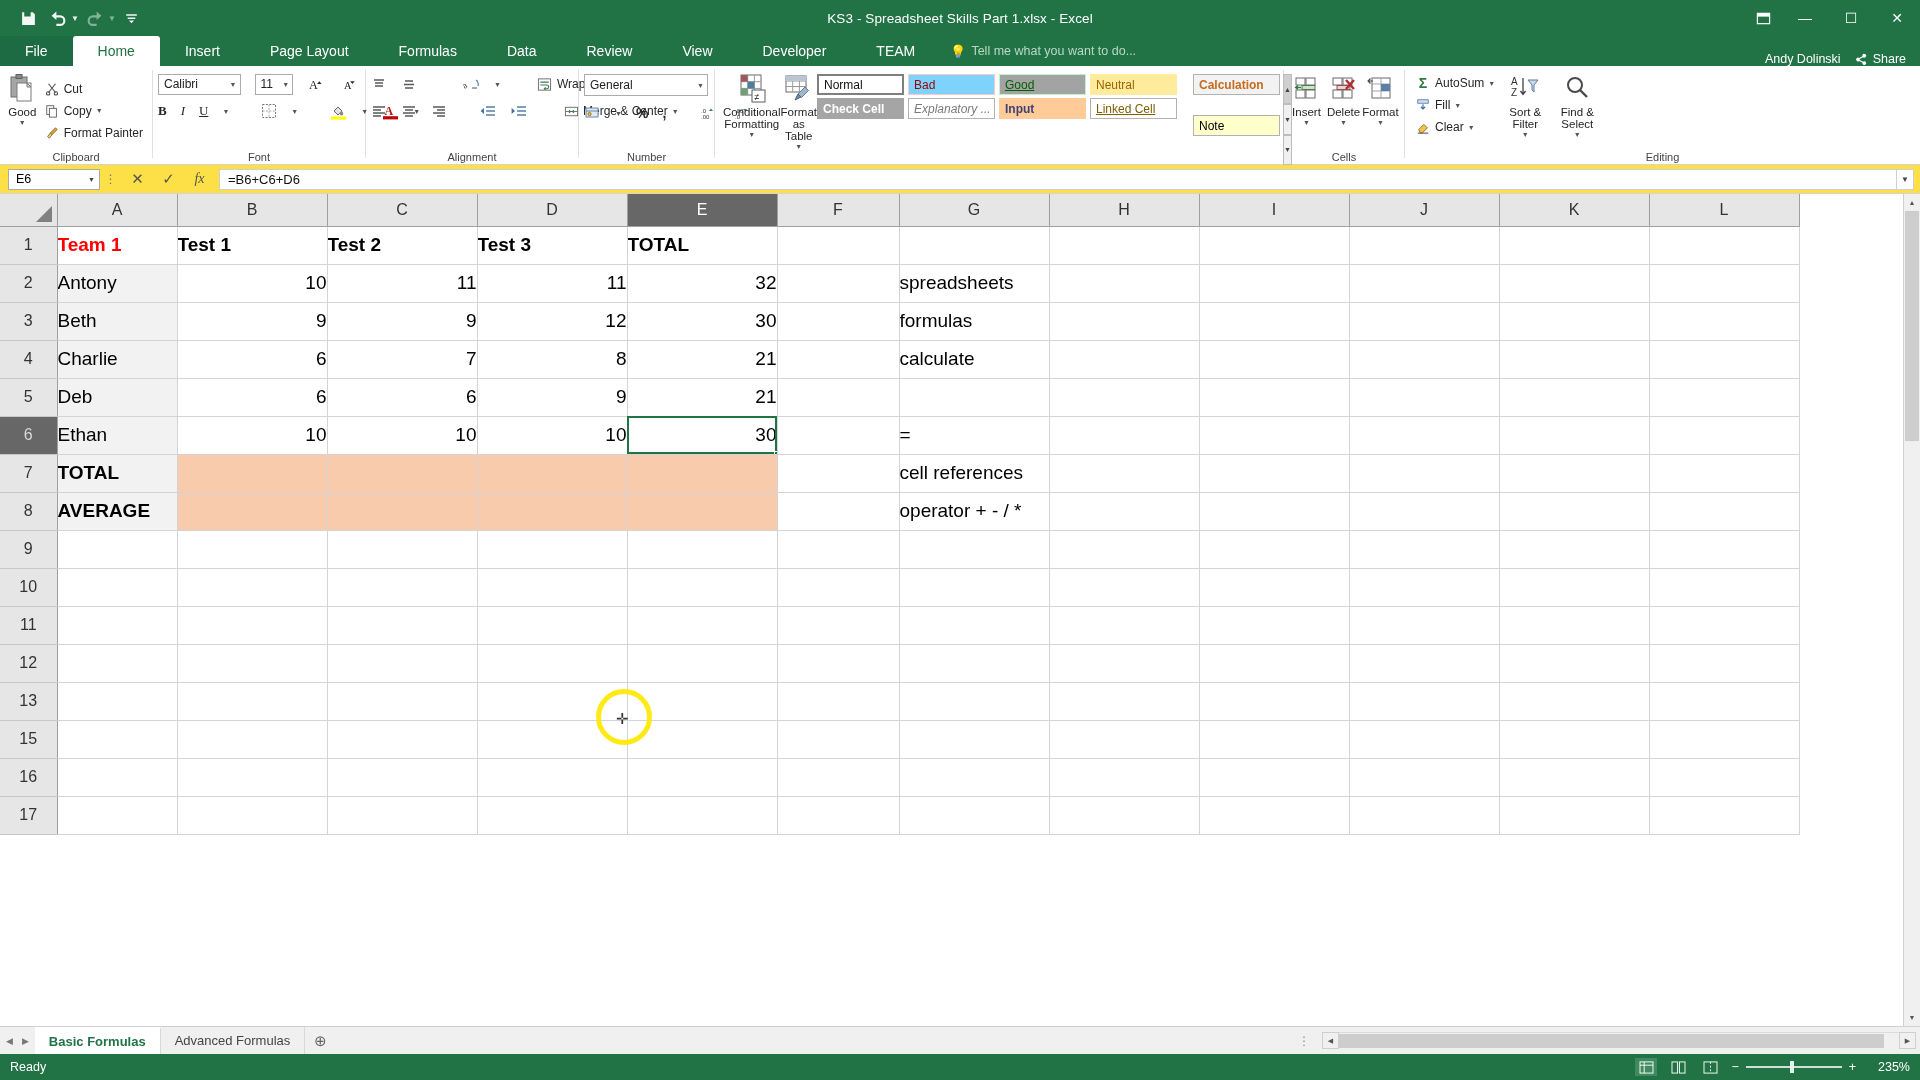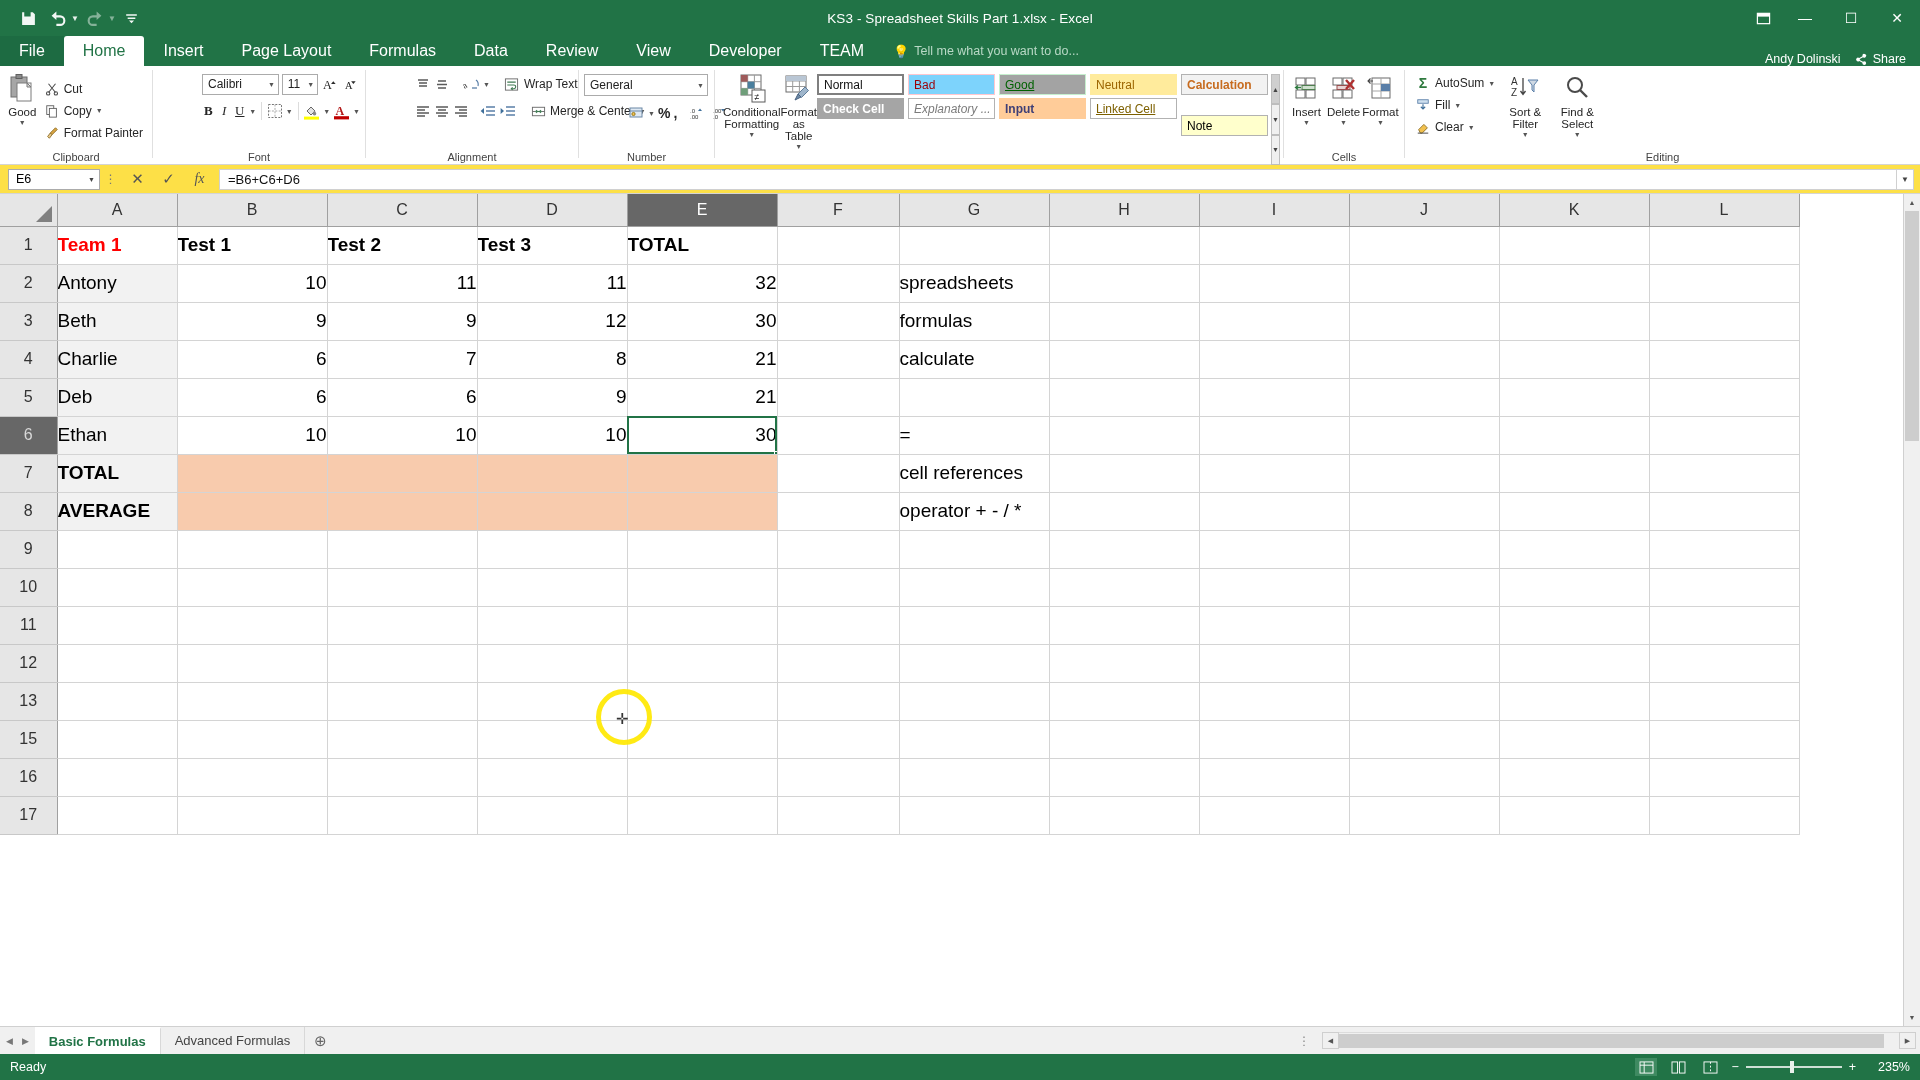--- a/index.html
+++ b/index.html
@@ -28,22 +28,22 @@
     position:absolute; left:0; right:0; text-align:center;
     font-size:13.5px; color:#ffffff; letter-spacing:.1px; pointer-events:none;
   }
   .win-right { margin-left:auto; display:flex; align-items:center; height:36px; }
   .ribbon-opts { width:38px; height:36px; display:flex; align-items:center; justify-content:center; color:#fff; }
   .winbtn { width:46px; height:36px; display:flex; align-items:center; justify-content:center; color:#fff; font-size:14px; }
 
   
   .tabbar { height:30px; background:#217346; display:flex; align-items:flex-end; flex:0 0 30px; position:relative;}
   .tab {
-    height:30px; padding:0 19px; display:flex; align-items:center;
-    color:#ffffff; font-size:16px; white-space:nowrap;
+    height:30px; padding:0 25px; display:flex; align-items:center;
+    color:#ffffff; font-size:14px; white-space:nowrap;
   }
   .tab.file { background:#1d6b42; }
   .tab.active { background:#ffffff; color:#217346; border-radius:3px 3px 0 0; }
   .tellme { display:flex; align-items:center; gap:5px; color:#b9d9c6; font-size:12.5px; padding:0 10px; height:30px;}
   .tellme .bulb { color:#d9e9de; font-size:13px; }
   .acct { margin-left:auto; display:flex; align-items:center; gap:14px; padding-right:14px; color:#fff; font-size:12.5px;}
   .share { display:flex; align-items:center; gap:5px; }
 
   
   .ribbon {
@@ -66,21 +66,21 @@
   .bigbtn .lbl { text-align:center; line-height:12px; }
   .bigbtn .dd { font-size:7px; line-height:7px; color:#555; }
 
   .smbtn {
     display:flex; align-items:center; gap:4px; height:22px; padding:0 4px;
     font-size:12px; color:#262626; white-space:nowrap;
   }
   .smbtn .si { width:16px; height:16px; display:flex; align-items:center; justify-content:center; }
   .caret { font-size:7px; color:#555; }
 
-  .fontrow { display:flex; align-items:center; gap:3px; height:24px;margin-left:44px; }
+  .fontrow { display:flex; align-items:center; gap:14px; height:24px; }
   .fld {
     border:1px solid #ababab; background:#fff; height:21px; display:flex; align-items:center;
     padding:0 3px 0 5px; font-size:12px; color:#222;
   }
   .fld .cv { margin-left:auto; font-size:7px; color:#555; padding-left:6px;}
   .tbtn { width:23px; height:22px; display:flex; align-items:center; justify-content:center; font-size:13px; color:#262626;}
   .tbtn.sq { width:20px; }
   .vsep { width:1px; height:18px; background:#dcdcdc; margin:0 2px; }
 
   
@@ -540,21 +540,21 @@
         <div class="stylegal">
           <div class="scell normal">Normal</div>
           <div class="scell bad">Bad</div>
           <div class="scell good">Good</div>
           <div class="scell neutral">Neutral</div>
           <div class="scell check">Check Cell</div>
           <div class="scell expl">Explanatory ...</div>
           <div class="scell input">Input</div>
           <div class="scell linked">Linked Cell</div>
         </div>
-        <div class="stylegal" style="grid-template-columns:87px;margin-left:4px;gap:20px;">
+        <div class="stylegal" style="grid-template-columns:87px;margin-left:16px;gap:20px;">
           <div class="scell calc">Calculation</div>
           <div class="scell note">Note</div>
         </div>
         <div class="galscroll">
           <div class="top">▲</div>
           <div>▼</div>
           <div>▼</div>
         </div>
       </div>
     </div>

